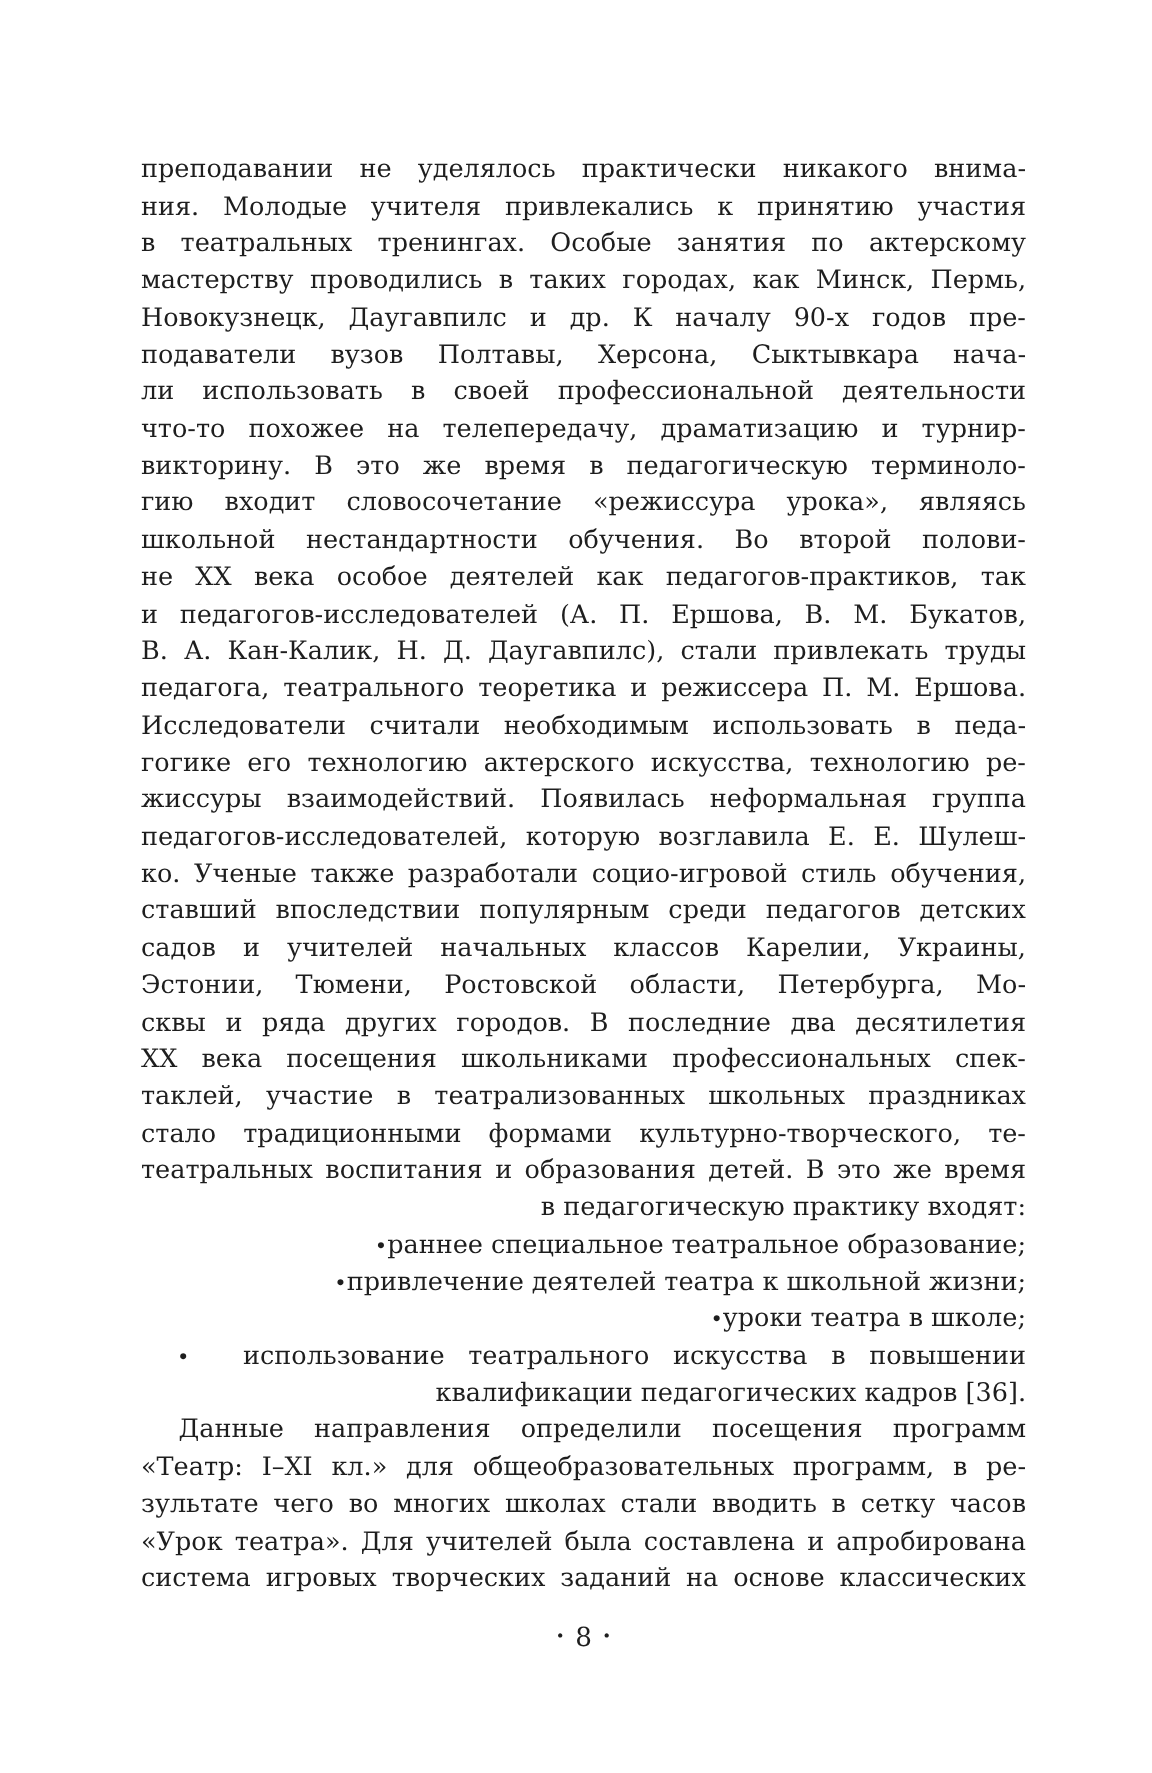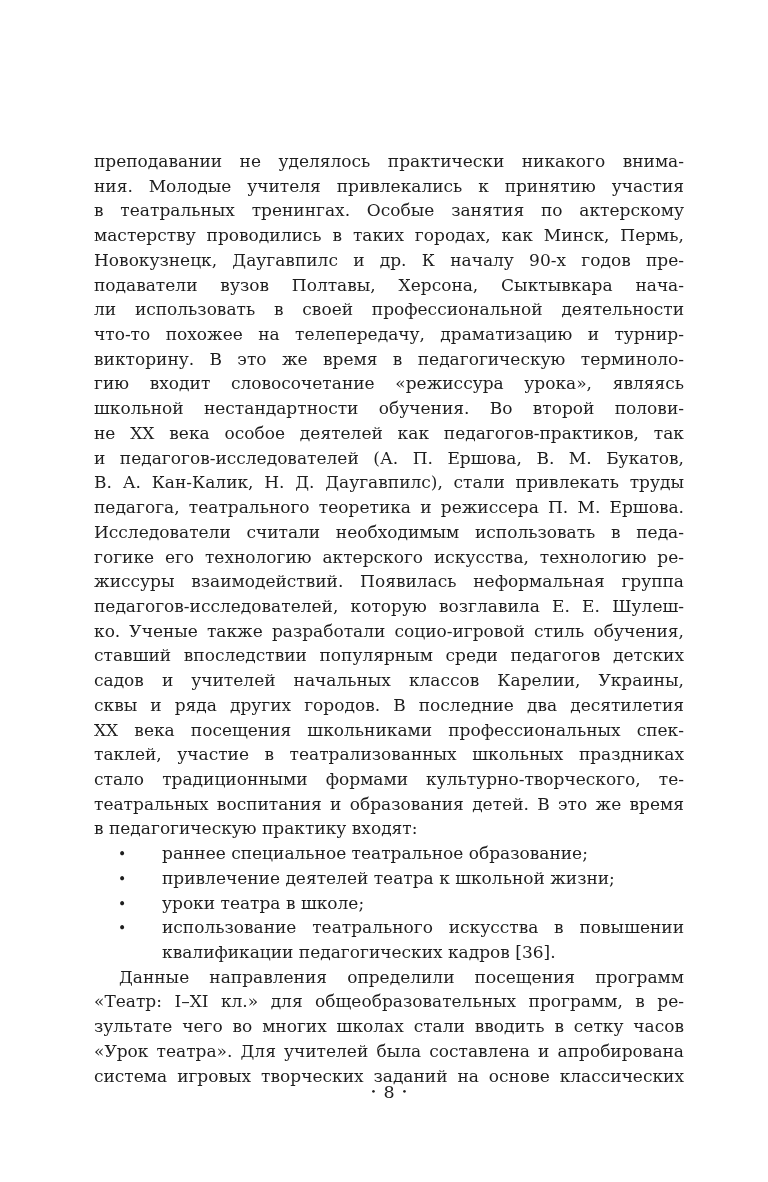--- a/index.html
+++ b/index.html
@@ -11,25 +11,24 @@
     font-family:"DejaVu Serif", serif;
     overflow:hidden;
   }
   .page {
     position:absolute; inset:0;
   }
   .textblock {
     position:absolute; left:94px; top:101px; width:590px;
     font-size:17px; line-height:24.73px;
     color:var(--ink);
-    margin-top:48px;
   }
   .line {
     height:24.73px; overflow:hidden;
-    text-align:left;
+    text-align:right;
     white-space:normal;
   }
   .line.just {
     text-align:justify;
     text-align-last:justify;
   }
   .line.ind { text-indent:25px; }
   .bullet {
     display:inline-block; width:68px;
     text-indent:24px;
@@ -70,20 +69,21 @@
         <div class="line just">и педагогов-исследователей (А. П. Ершова, В. М. Букатов,</div>
         <div class="line just">В. А. Кан-Калик, Н. Д. Даугавпилс), стали привлекать труды</div>
         <div class="line just">педагога, театрального теоретика и режиссера П. М. Ершова.</div>
         <div class="line just">Исследователи считали необходимым использовать в педа-</div>
         <div class="line just">гогике его технологию актерского искусства, технологию ре-</div>
         <div class="line just">жиссуры взаимодействий. Появилась неформальная группа</div>
         <div class="line just">педагогов-исследователей, которую возглавила Е. Е. Шулеш-</div>
         <div class="line just">ко. Ученые также разработали социо-игровой стиль обучения,</div>
         <div class="line just">ставший впоследствии популярным среди педагогов детских</div>
         <div class="line just">садов и учителей начальных классов Карелии, Украины,</div>
+        <div class="line just">Эстонии, Тюмени, Ростовской области, Петербурга, Мо-</div>
         <div class="line just">сквы и ряда других городов. В последние два десятилетия</div>
         <div class="line just">XX века посещения школьниками профессиональных спек-</div>
         <div class="line just">таклей, участие в театрализованных школьных праздниках</div>
         <div class="line just">стало традиционными формами культурно-творческого, те-</div>
         <div class="line just">театральных воспитания и образования детей. В это же время</div>
         <div class="line">в педагогическую практику входят:</div>
       </div>
     <div>
         <div class="line"><span class="bullet">•</span>раннее специальное театральное образование;</div>
         <div class="line"><span class="bullet">•</span>привлечение деятелей театра к школьной жизни;</div>

